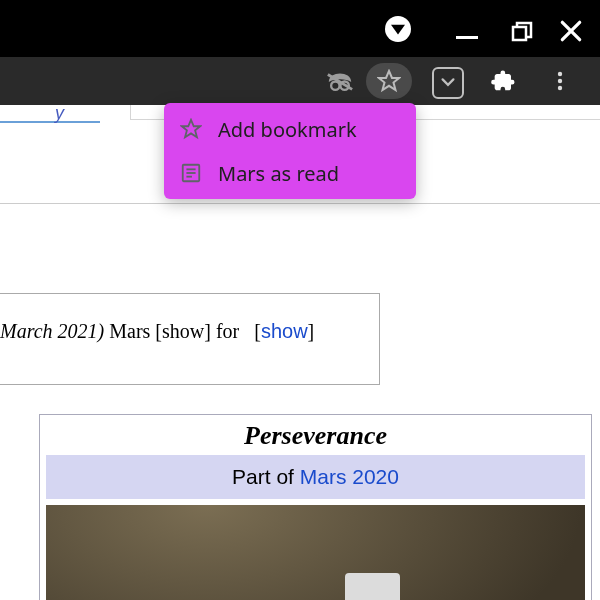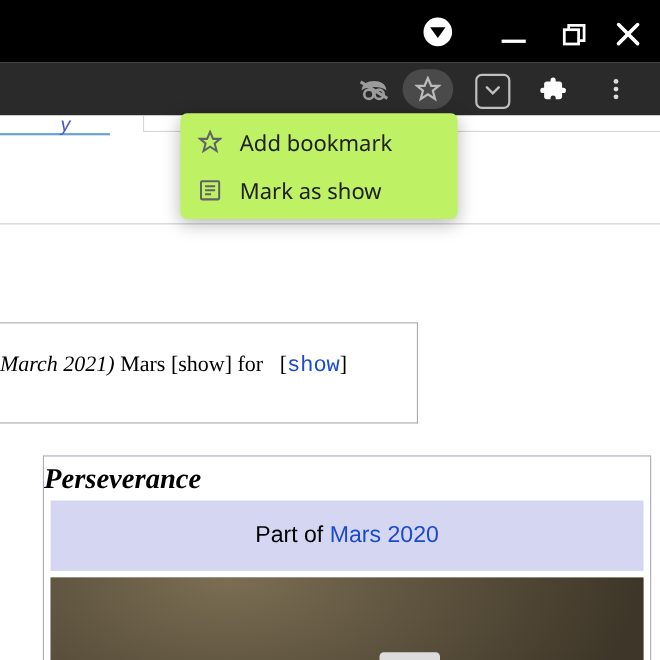--- a/index.html
+++ b/index.html
@@ -29,36 +29,36 @@
   .page { position: absolute; top: 105px; left: 0; right: 0; bottom: 0; background: #fff; }
 
   .topbluebar { position: absolute; top: 0; left: 0; width: 100px; height: 18px; border-bottom: 2px solid #6aa0d8; }
   .topbluebar .scribble { position:absolute; left: 55px; top: -2px; color: #465bbf; font-style: italic; font-size: 18px; letter-spacing: -4px; }
   .toptabbar { position: absolute; top: 0; left: 130px; right: 0; height: 15px; border: 1px solid #d5d5d5; border-top: none; border-right: none; }
 
   .sep { position: absolute; top: 98px; left: 0; right: 0; height: 1px; background: #ccc; }
 
   .notice-box { position: absolute; top: 188px; left: 0; width: 380px; height: 92px; border: 1px solid #aaa; border-left: none; background: #fff; padding: 26px 12px 0 0; font-family: Georgia, 'Times New Roman', serif; font-size: 20px; }
   .notice-box .italic { font-style: italic; }
-  .notice-box .showlink { color: #1a4bcc; font-family: Liberation Mono, monospace; }
+  .notice-box .showlink { color: #1a4bcc; font-family: Liberation Sans, sans-serif; }
   .notice-box .bracket { color: #000; }
 
   
   .infobox { position: absolute; top: 309px; left: 39px; right: 8px; bottom: -40px; border: 1px solid #aab; background: #fff; }
-  .infobox-title { text-align: left; font-family: Georgia, serif; font-size: 26px; font-style: italic; font-weight: bold; padding: 6px 0 4px 0; }
-  .infobox-sub { margin: 0 6px 6px 6px; background: #d5d6f2; text-align: center; font-family: Arial, sans-serif; font-size: 21px; padding: 20px 0; }
+  .infobox-title { text-align: center; font-family: Georgia, serif; font-size: 26px; font-style: italic; font-weight: bold; padding: 6px 0 4px 0; }
+  .infobox-sub { margin: 0 6px 6px 6px; background: #d5d6f2; text-align: center; font-family: Arial, sans-serif; font-size: 21px; padding: 10px 0; }
   .infobox-sub a { color: #1a4bcc; text-decoration: none; }
   .rover-holder { margin: 0 6px; height: 200px; background: #4e4536; position: relative; overflow: hidden; }
   .rover-holder .sky { position:absolute; inset:0; background: radial-gradient(ellipse at 30% 0%, #7b6e53 0%, #3e3628 70%); }
   .rover-holder .body { position:absolute; right: 30px; bottom: -30px; width: 220px; height: 110px; background: linear-gradient(#e8e8e8,#bcbcbc); transform: rotate(-6deg); border-radius: 6px; }
   .rover-holder .mast { position:absolute; right: 200px; bottom: 40px; width: 22px; height: 70px; background: #c9c9c9; border-radius: 4px; }
   .rover-holder .head { position:absolute; right: 185px; bottom: 100px; width: 55px; height: 32px; background: #dcdcdc; border-radius: 4px; }
 
   
-  .menu { position: absolute; top: 103px; left: 164px; width: 252px; background: #bef264; border-radius: 6px; box-shadow: 0 4px 16px rgba(0,0,0,.28); padding: 4px 0; font-family: system-ui, Arial, sans-serif; font-size: 20px; z-index: 50; }
+  .menu { position: absolute; top: 103px; left: 164px; width: 252px; background: #d946ef; border-radius: 6px; box-shadow: 0 4px 16px rgba(0,0,0,.28); padding: 4px 0; font-family: system-ui, Arial, sans-serif; font-size: 20px; z-index: 50; }
   .menu-item { display: flex; align-items: center; height: 44px; padding: 0 16px; color: #202020; cursor: pointer; }
   .menu-item .mi-icon { width: 30px; display: flex; align-items: center; }
   .menu-item .mi-label { margin-left: 8px; }
 </style>
 </head>
 <body>
 
 <div class="titlebar">
   <div class="badge">
     <svg width="14" height="14" viewBox="0 0 10 10">
@@ -152,15 +152,15 @@
   </div>
   <div class="menu-item">
     <span class="mi-icon">
       <svg width="22" height="22" viewBox="0 0 24 24" fill="none" stroke="#5f6368" stroke-width="2">
         <rect x="3" y="3" width="18" height="18" rx="1"></rect>
         <line x1="7" y1="8" x2="17" y2="8"></line>
           <line x1="7" y1="12" x2="17" y2="12"></line>
           <line x1="7" y1="16" x2="13" y2="16"></line>
       </svg>
     </span>
-    <span class="mi-label">Mark as show</span>
+    <span class="mi-label">Mars as read</span>
   </div>
 </div>
 
 </body></html>

